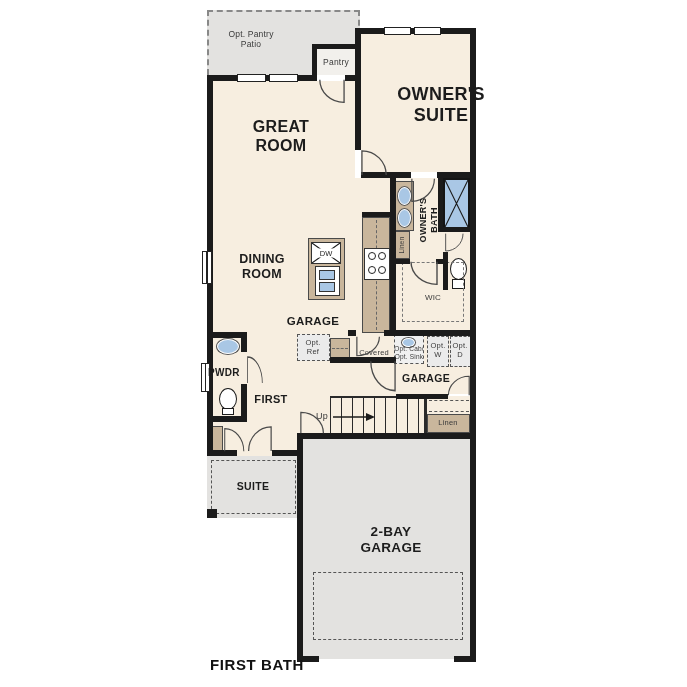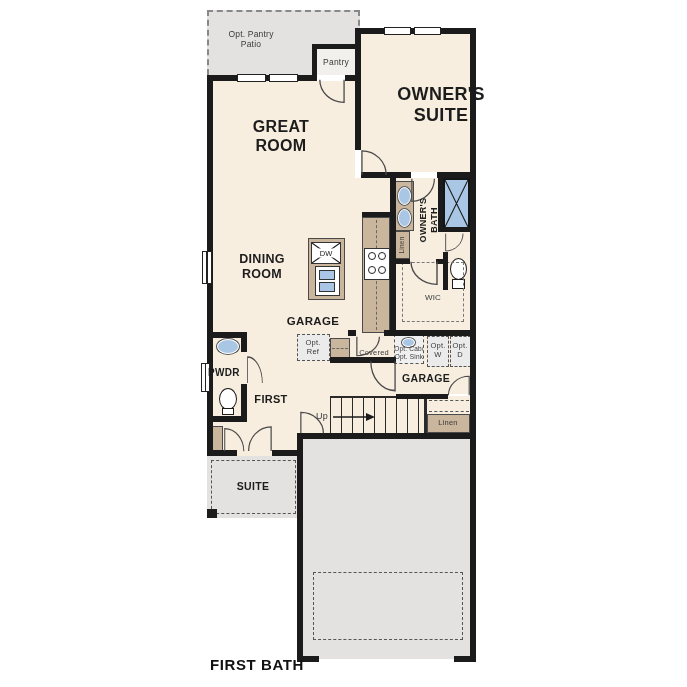--- a/index.html
+++ b/index.html
@@ -225,15 +225,17 @@
   <div class="label light" style="left:438px;top:351px;font-size:7.5px">Opt.
 W</div>
   <div class="label light" style="left:460px;top:351px;font-size:7.5px">Opt.
 D</div>
   <div class="label" style="left:426px;top:378px;font-size:10.5px">GARAGE</div>
   <div class="label" style="left:224px;top:373px;font-size:10px">PWDR</div>
   <div class="label" style="left:271px;top:399px;font-size:11px">FIRST</div>
   <div class="label light" style="left:322px;top:416px;font-size:9px">Up</div>
   <div class="label light" style="left:448px;top:423px;font-size:7.5px">Linen</div>
   <div class="label" style="left:253px;top:486px;font-size:10.5px">SUITE</div>
+  <div class="label" style="left:391px;top:540px;font-size:13.5px">2-BAY
+GARAGE</div>
   <div class="title" style="left:210px;top:656px">FIRST BATH</div>
 
 </div>
 
 </body></html>

